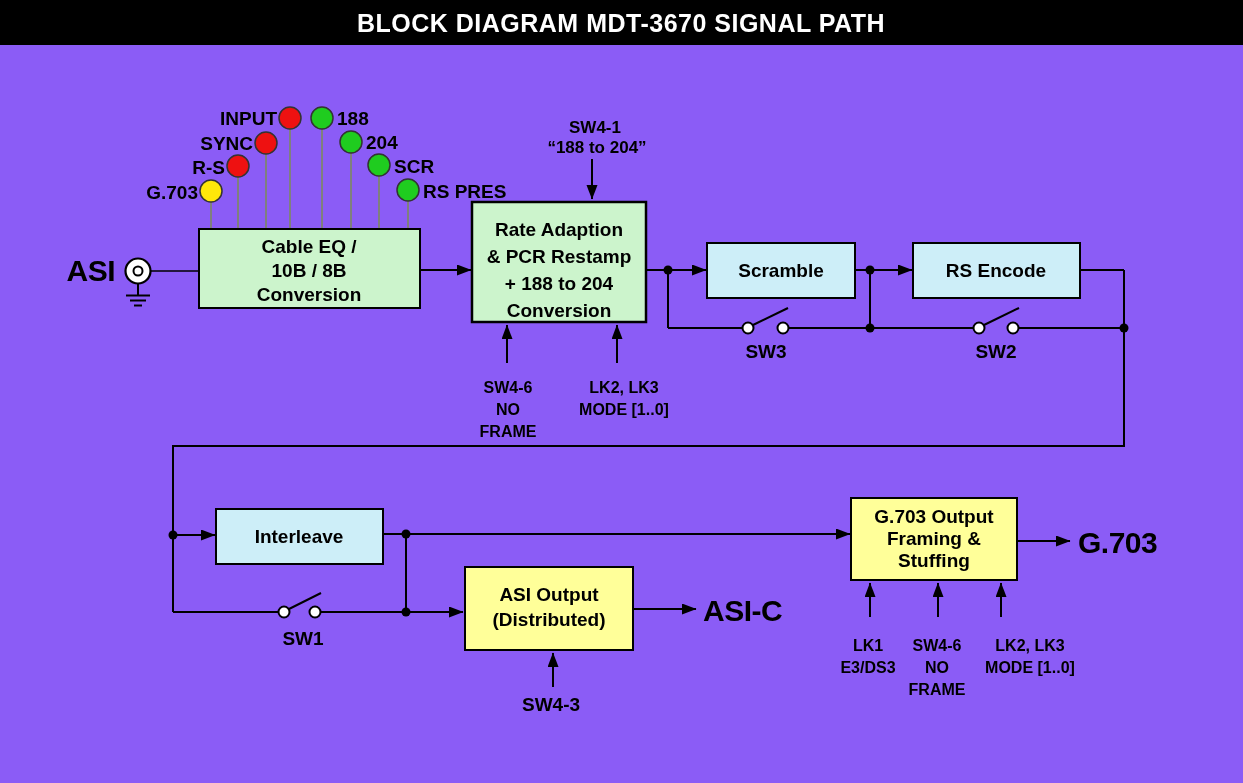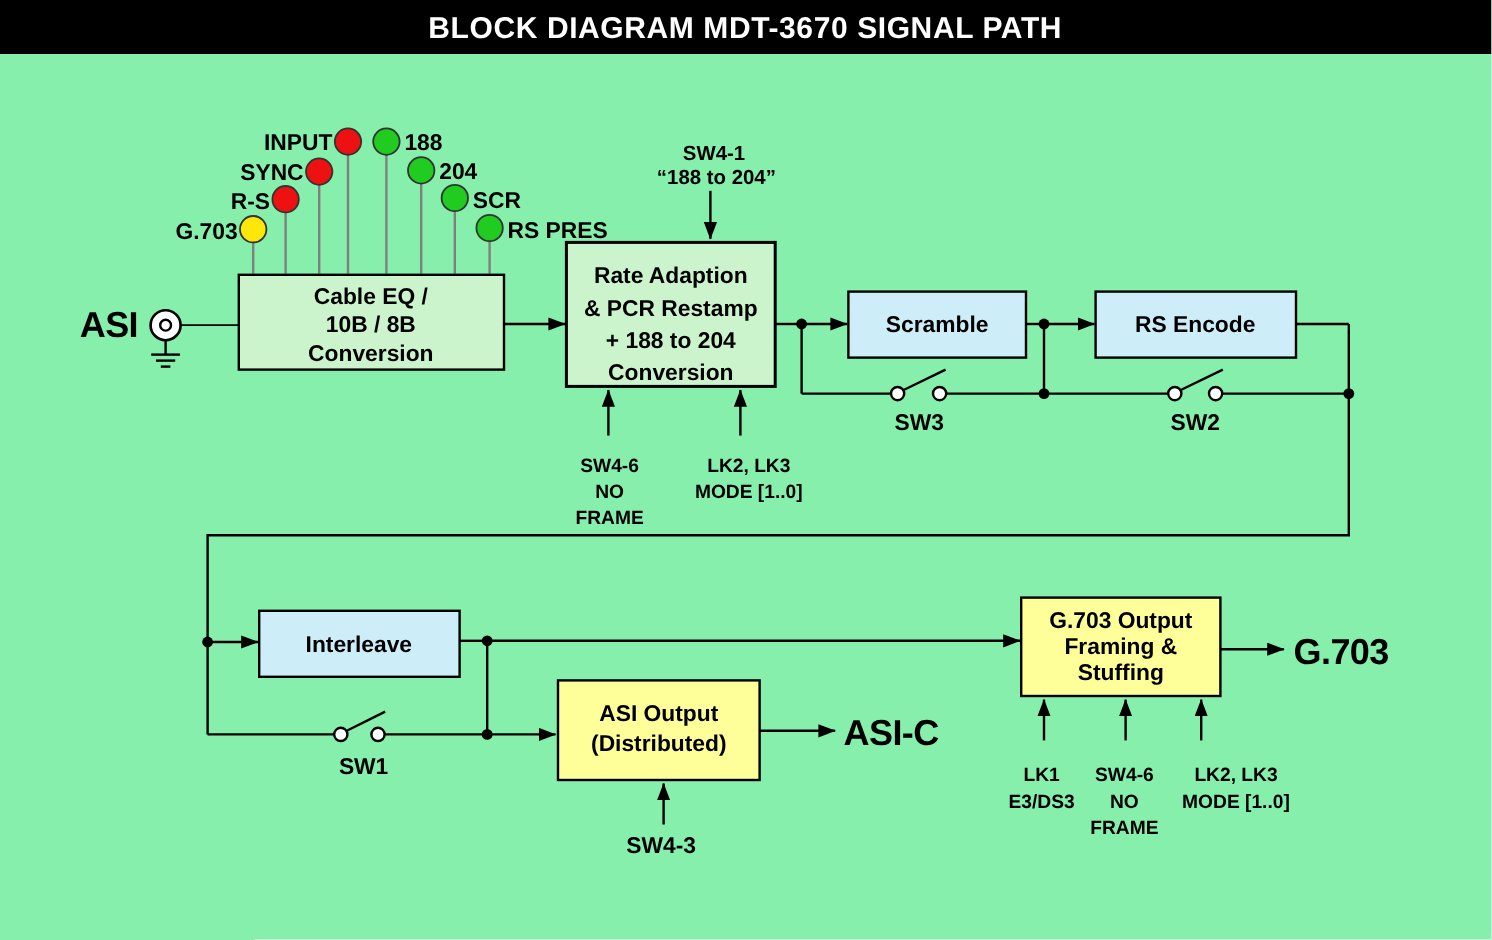--- a/index.html
+++ b/index.html
@@ -1,16 +1,16 @@
 <!DOCTYPE html>
 <html><head>
 <meta charset="utf-8">
 <style>
   html,body{margin:0;padding:0;background:#ffffff;}
-  .stage{position:relative;width:1243px;height:783px;background:#86efac;overflow:hidden;}
+  .stage{position:relative;width:1243px;height:783px;background:#8b5cf6;overflow:hidden;}
   svg{font-family:"Liberation Sans",sans-serif;font-weight:bold;}
   .title-text{font-size:25px;fill:#ffffff;text-anchor:middle;letter-spacing:0.5px;}
   .boxlabel{font-size:19px;fill:#000;text-anchor:middle;}
   .ledlabel{font-size:19px;fill:#000;}
   .biglabel{font-size:30px;fill:#000;letter-spacing:-0.5px;}
   .swlabel{font-size:19px;fill:#000;text-anchor:middle;}
   .ann{font-size:16px;fill:#000;text-anchor:middle;}
   .ann17{font-size:17px;fill:#000;text-anchor:middle;}
   .wire{stroke:#000;stroke-width:2;fill:none;}
   .thinwire{stroke:#000;stroke-width:1.5;fill:none;}

